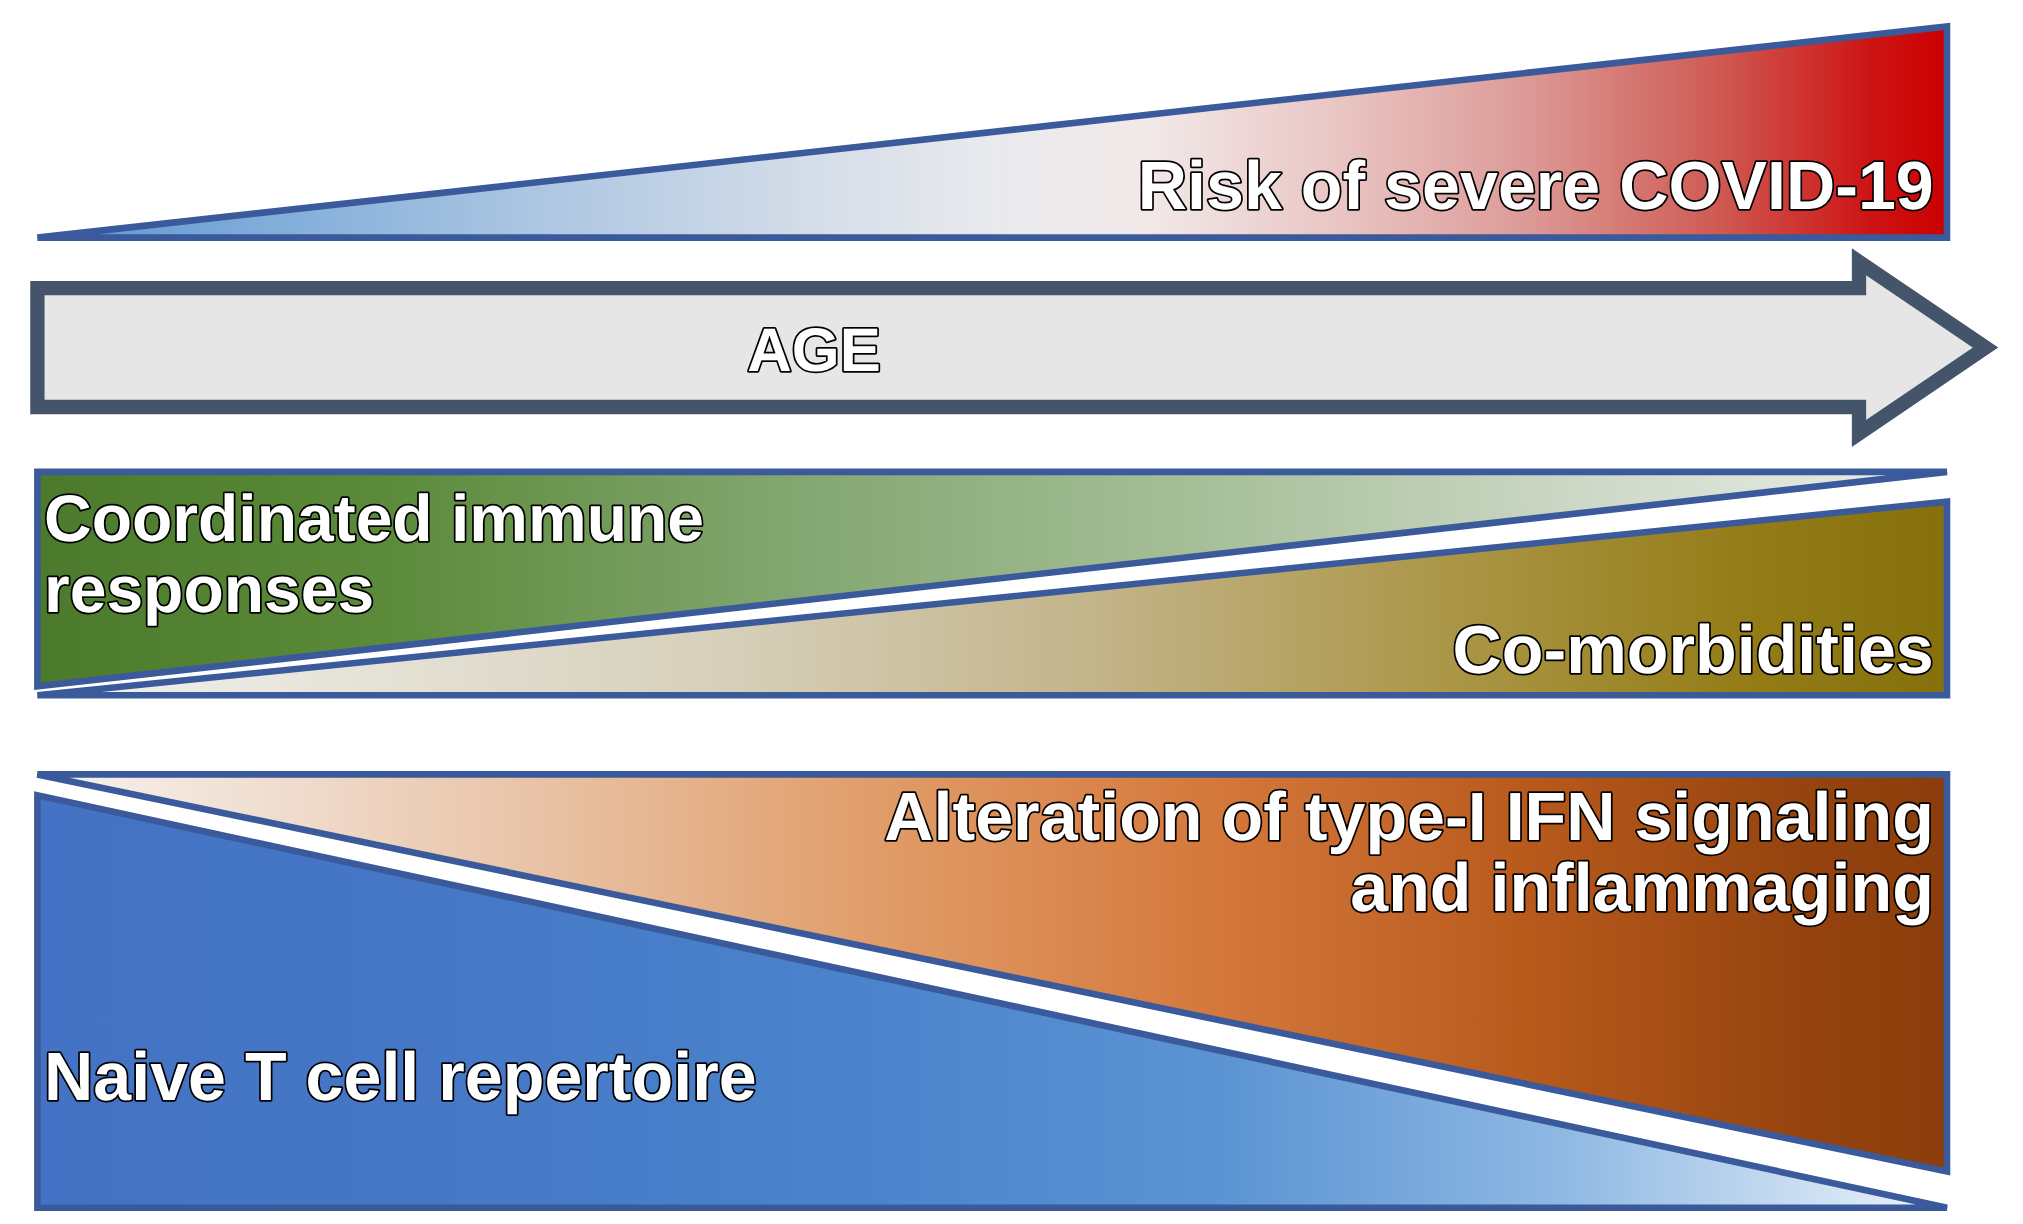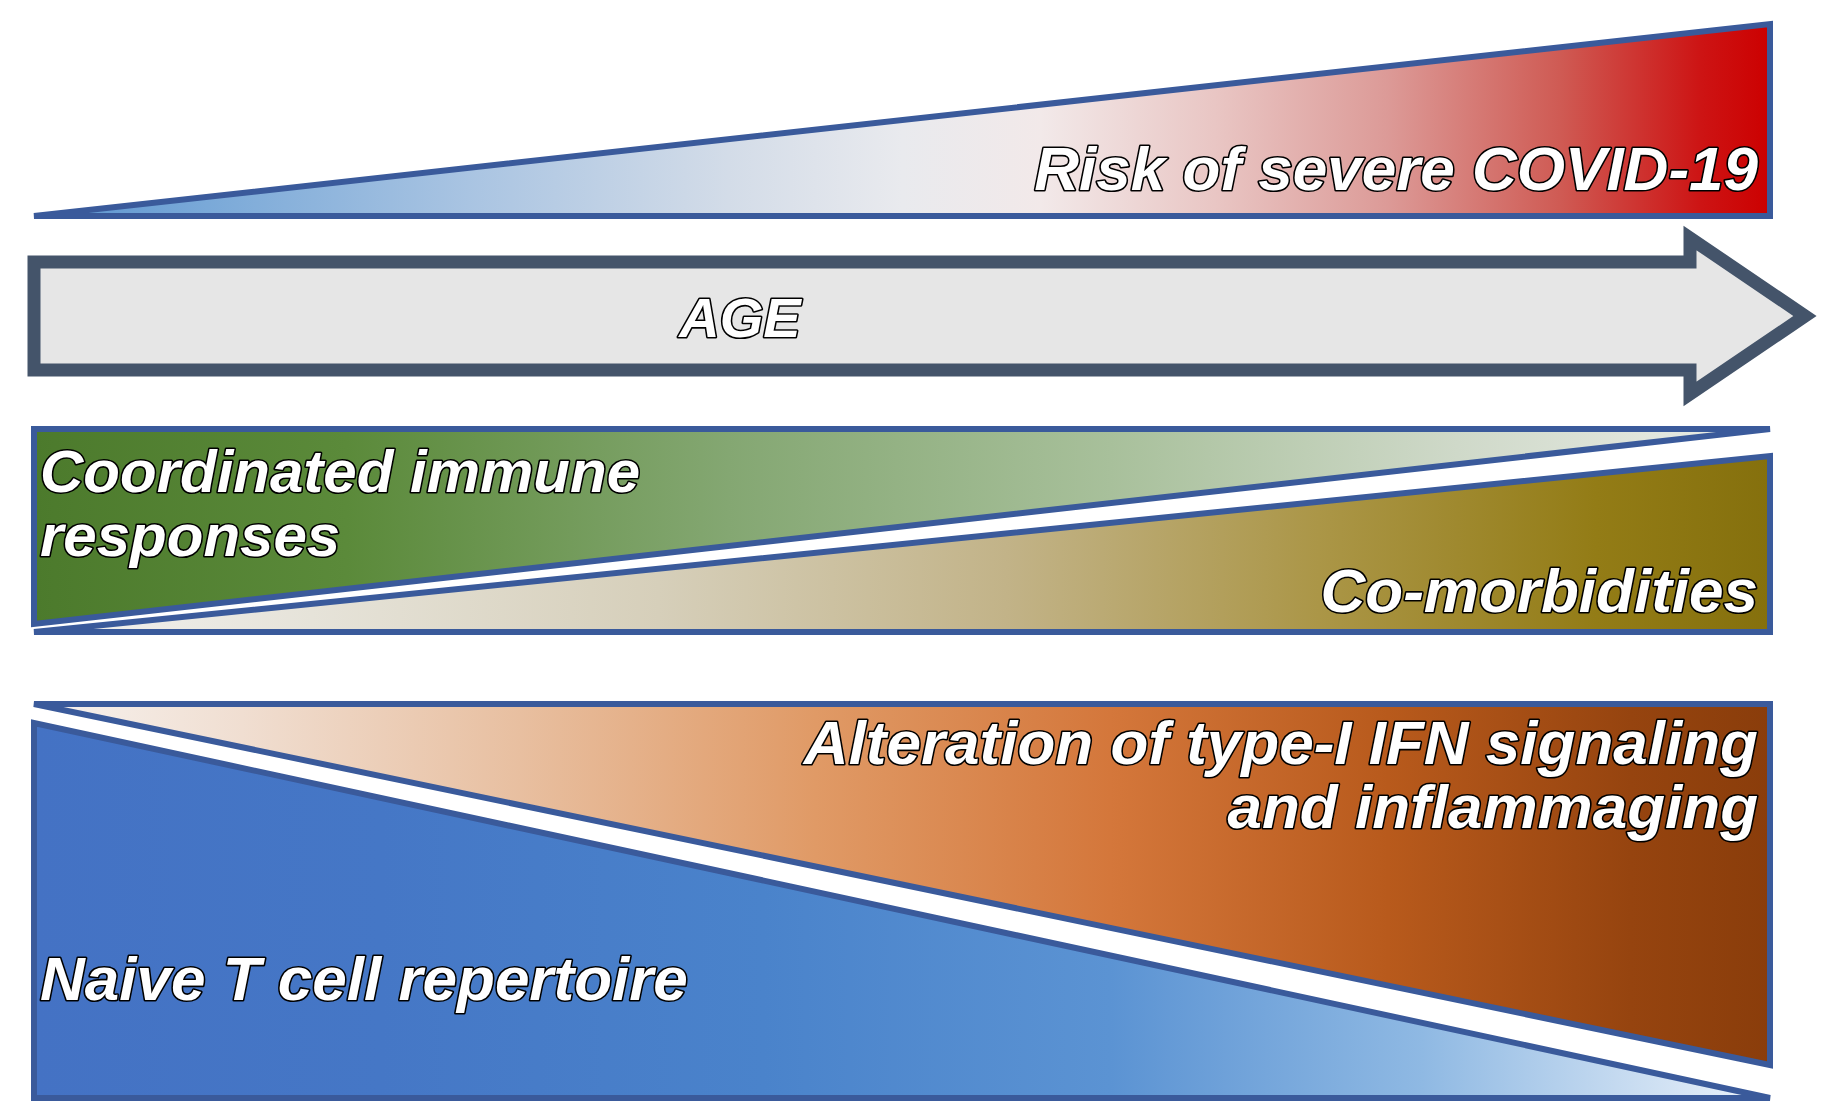--- a/index.html
+++ b/index.html
@@ -12,21 +12,20 @@
     width: 1839px;
     height: 1113px;
     font-family: "Liberation Sans", sans-serif;
     overflow: hidden;
   }
   #figure-root {
     position: relative;
     width: 1839px;
     height: 1113px;
     background: #ffffff;
-    font-style: italic;
   }
   svg#diagram {
     display: block;
     width: 1839px;
     height: 1113px;
   }
   
   .wedge-label {
     font-family: "Liberation Sans", sans-serif;
     font-weight: 700;

